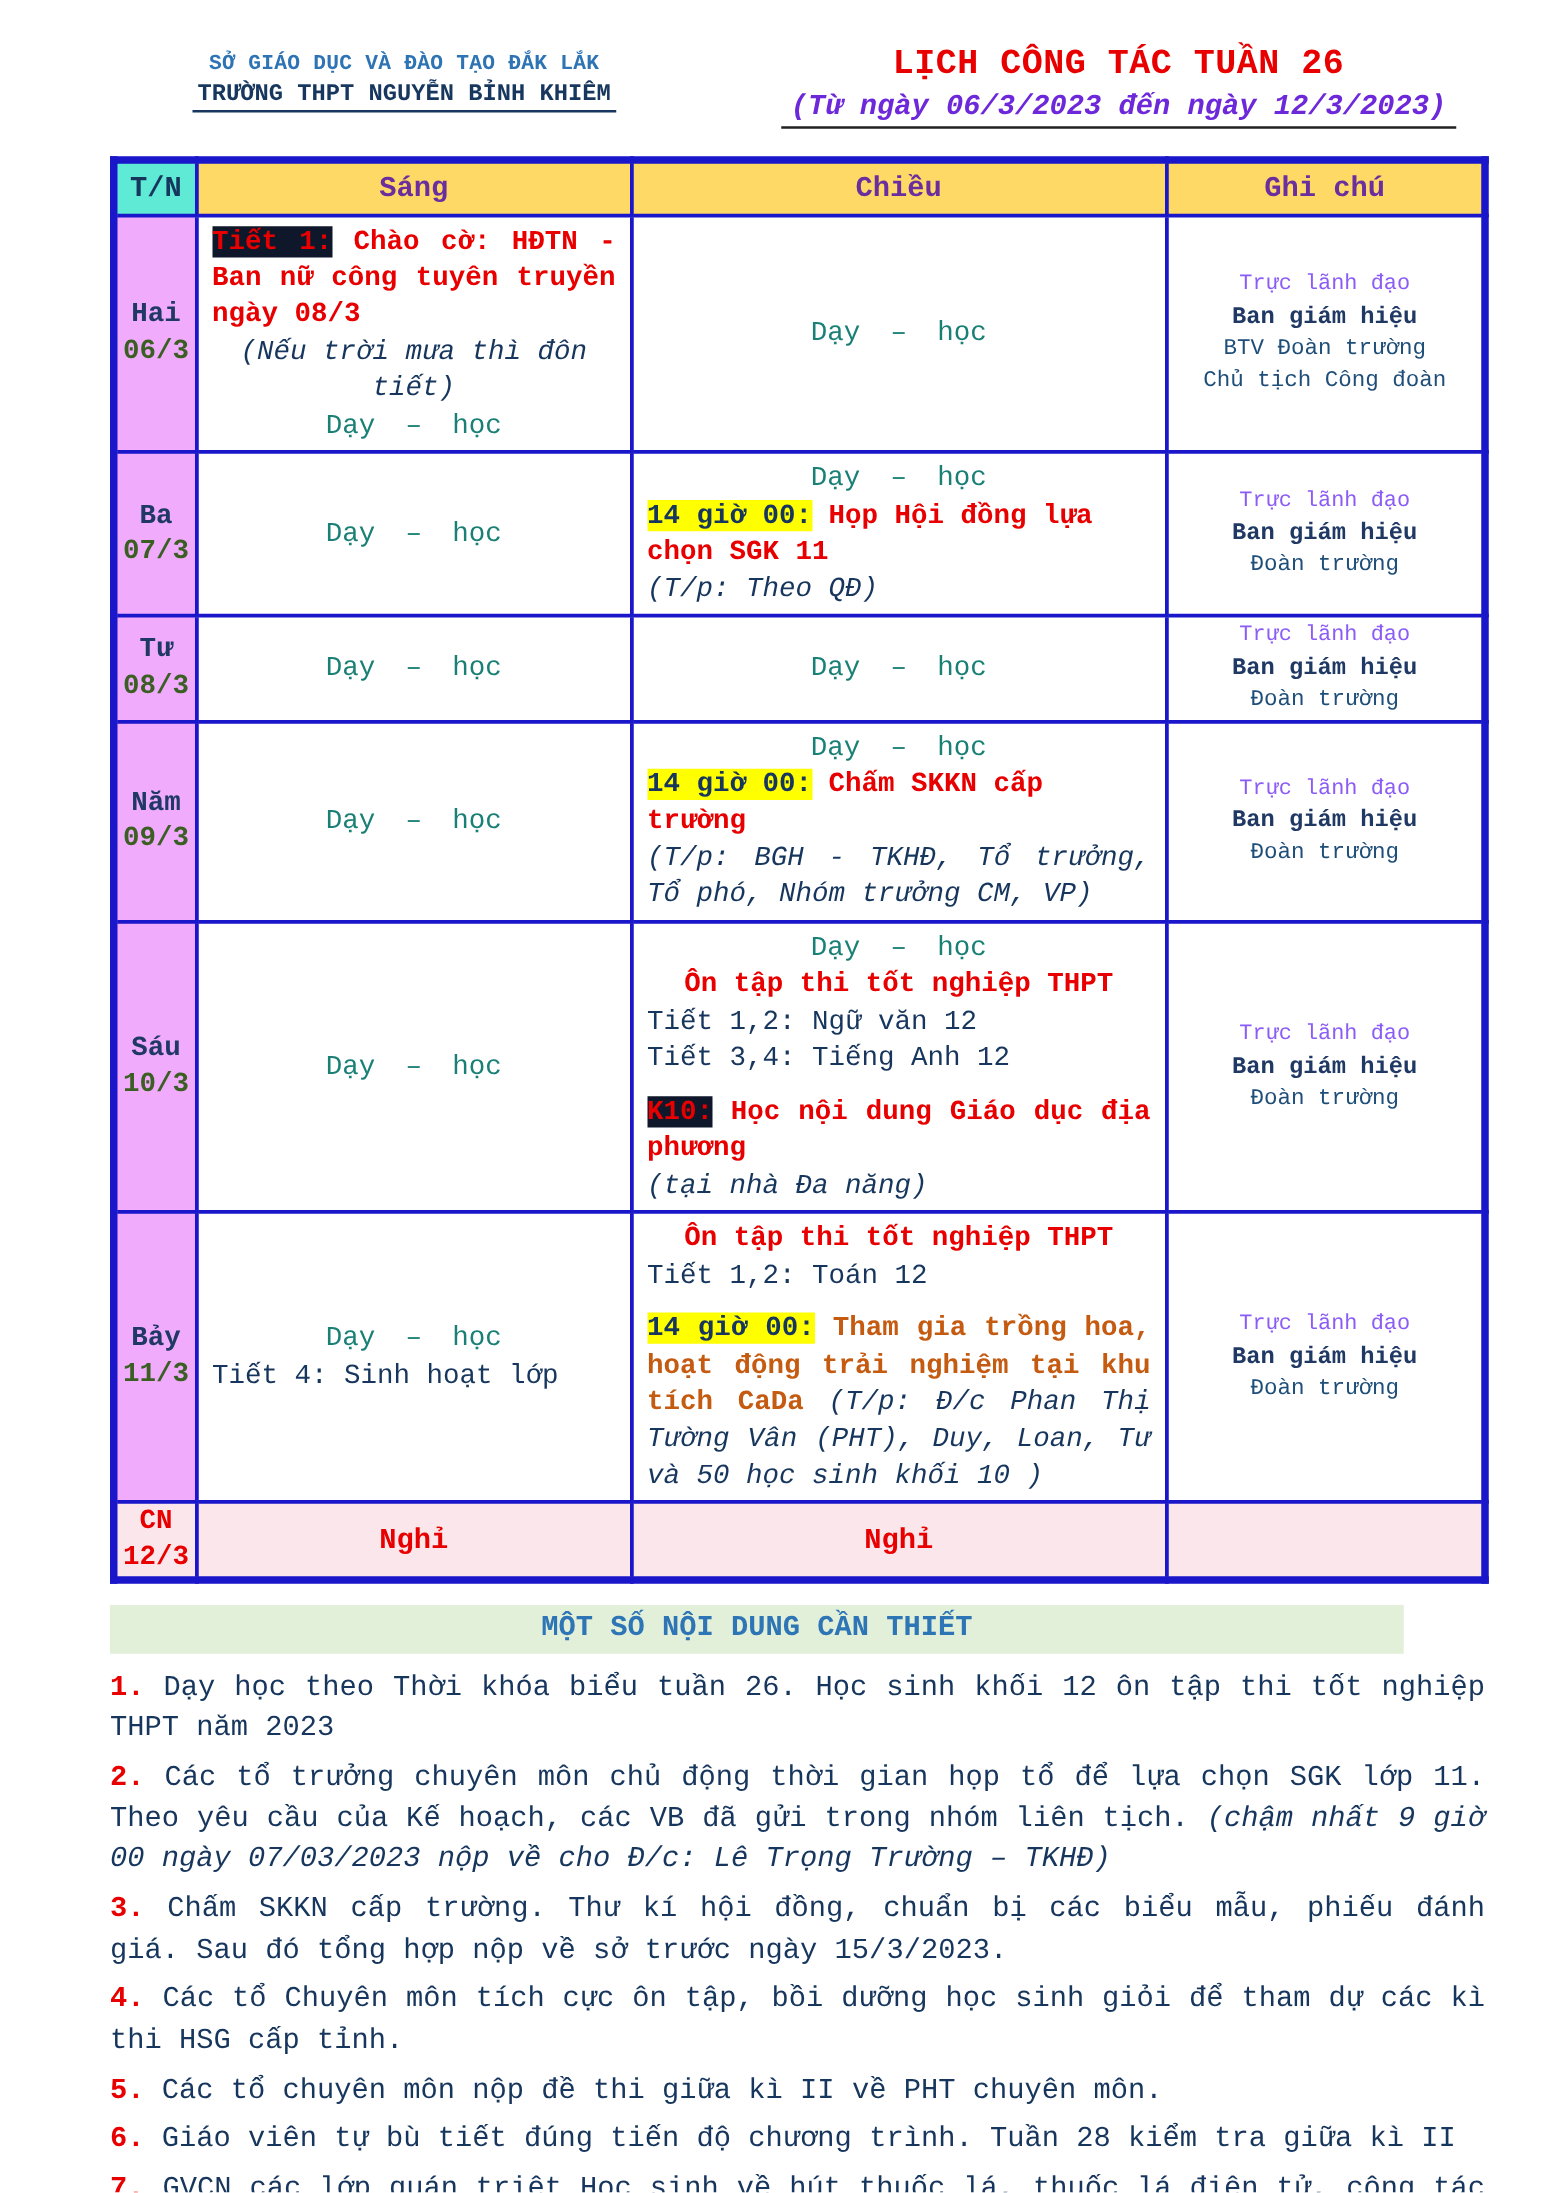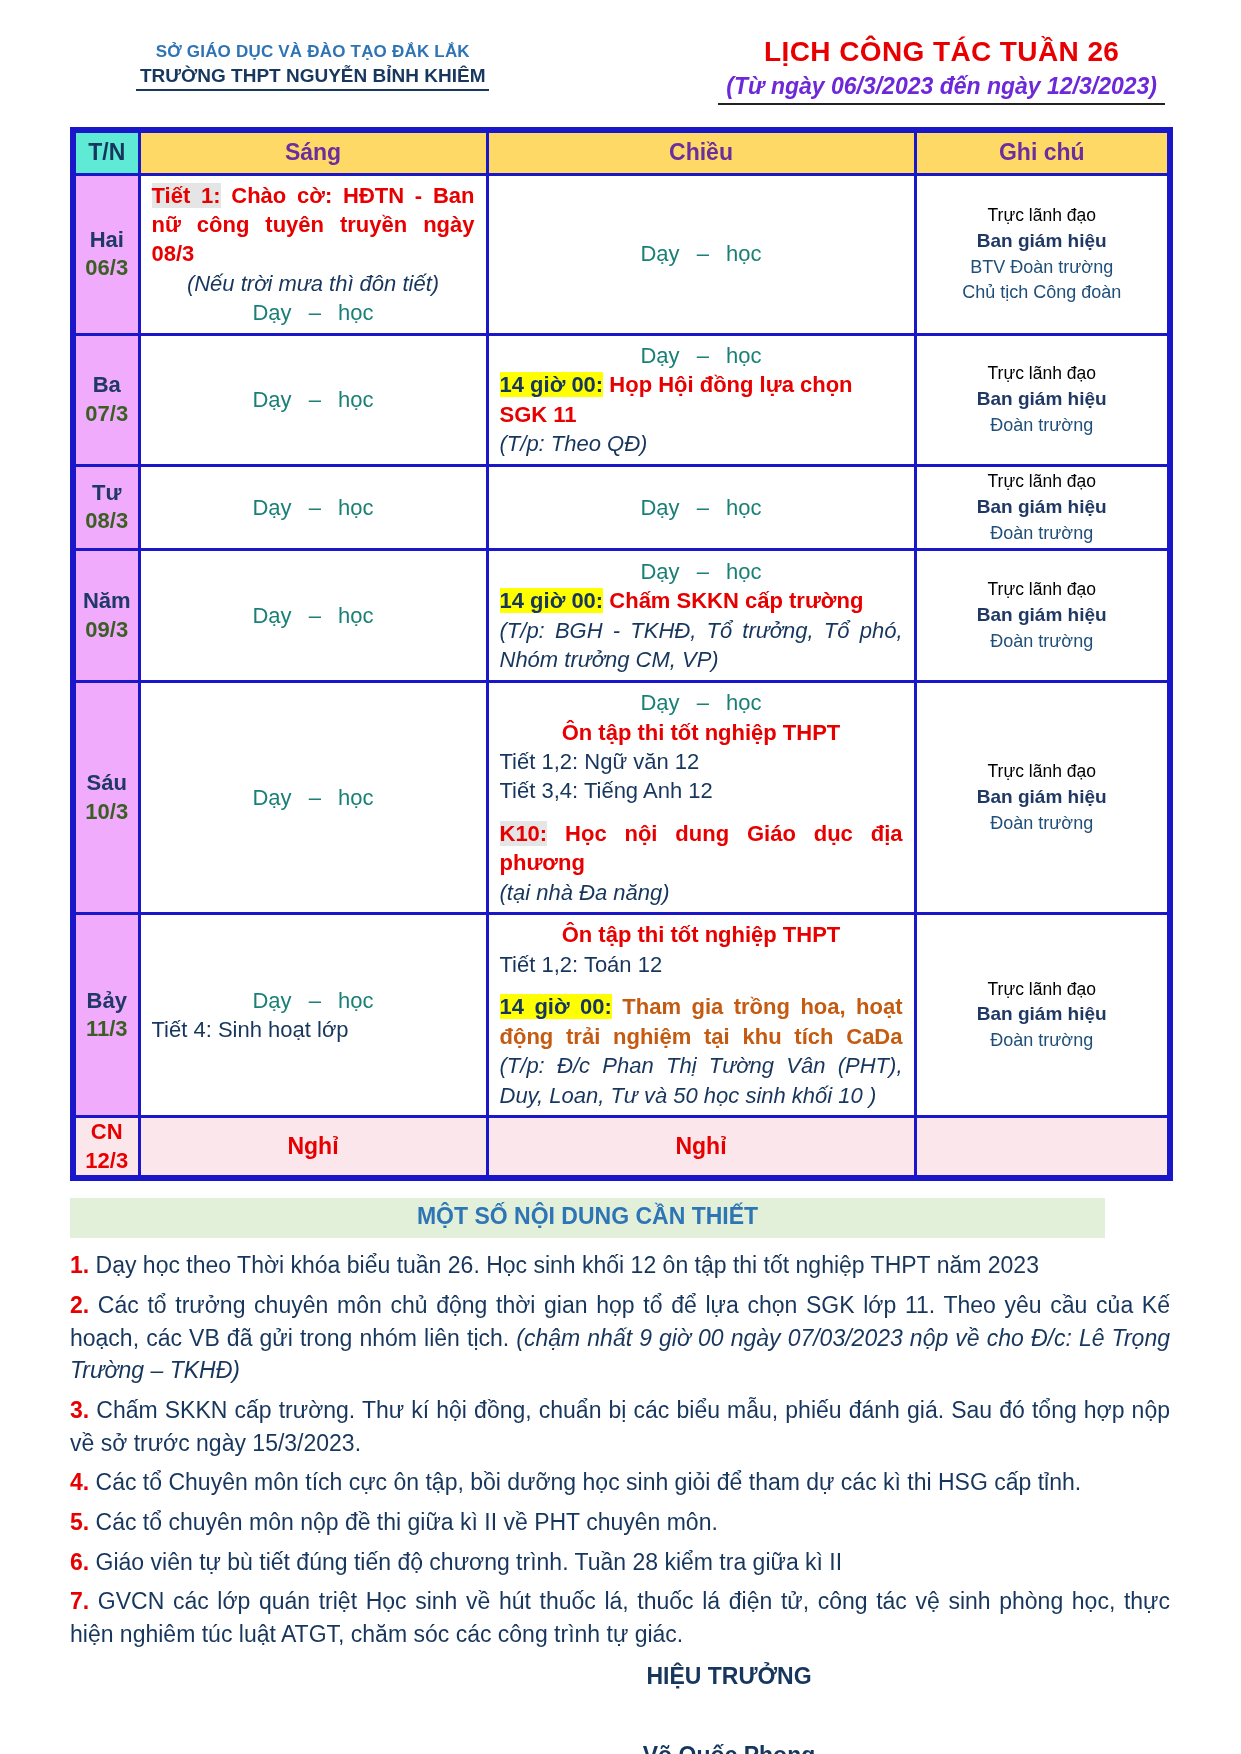--- a/index.html
+++ b/index.html
@@ -1,20 +1,20 @@
 <!DOCTYPE html>
 <html><head>
 <meta charset="utf-8">
 <style>
   * { margin:0; padding:0; box-sizing:border-box; }
   body { background:#ffffff; }
   .page {
     width:1241px; height:1754px; background:#ffffff; overflow:hidden;
-    font-family:Liberation Sans, sans-serif;
-    padding:36px 72px 0 70px; position:relative;
+    font-family:Liberation Mono, monospace;
+    padding:36px 72px 0 88px; position:relative;
   }
   
   .doc-header { display:flex; justify-content:space-between; align-items:flex-start; }
   .org { text-align:center; padding-left:66px; padding-top:6px; }
   .org1 { font-size:17px; font-weight:bold; color:#2E74B5; letter-spacing:.2px; }
   .org2 { display:inline-block; font-size:19px; font-weight:bold; color:#17375E;
           border-bottom:2.5px solid #17375E; padding:1px 4px 2px; margin-top:2px; }
   .title-block { text-align:center; padding-right:4px; }
   .doc-title { font-size:28px; font-weight:bold; color:#E80000; letter-spacing:.4px; }
   .doc-subtitle { display:inline-block; font-size:23px; font-weight:bold; font-style:italic;
@@ -25,34 +25,34 @@
   table.sched th, table.sched td { border:3px solid #1A16C9; }
   th { height:44px; background:#FFD966; color:#6A2E9E; font-size:23px; font-weight:bold; }
   th.tn-h { background:#5eead4; color:#17365D; }
   td.day { background:#f0abfc; text-align:center; vertical-align:middle;
           font-weight:bold; font-size:22px; line-height:1.3; }
   td.day .dname { color:#1F3864; }
   td.day .ddate { color:#3B5E23; }
   tr.weekend td.day .dname, tr.weekend td.day .ddate { color:#E80000; }
   td.main { padding:5px 11px; vertical-align:middle; font-size:22px; line-height:1.34; color:#17365D; }
   td.gcell { text-align:center; vertical-align:middle; padding:2px 4px; line-height:1.42; }
-  .g-blue  { color:#000000; font-size:17.5px; }
+  .g-blue  { color:#8b5cf6; font-size:17.5px; }
   .g-navy  { color:#1F3864; font-weight:bold; font-size:19px; }
   .g-steel { color:#1F4E79; font-size:18px; }
   tr.weekend td { background:#FBE7EB; }
   .nghi { color:#E80000; font-weight:bold; font-size:23px; text-align:center; }
   
   .c { text-align:center; } .j { text-align:justify; } .l { text-align:left; }
   .teal { color:#1A8076; }
   .dh { word-spacing:11px; }
   .red { color:#E80000; font-weight:bold; }
   .orange { color:#C55A11; font-weight:bold; }
   .nvy { color:#17365D; }
   .it { font-style:italic; }
-  .hl { background:#e5e5e5; }
+  .hl { background:#0f172a; }
   .hl-navy { background:#FFFF00; color:#17365D; font-weight:bold; }
   .gap-top { margin-top:13px; }
   
   tr.rh1 { height:112px; } tr.rh2 { height:102px; } tr.rh3 { height:80px; }
   tr.rh4 { height:132px; } tr.rh5 { height:196px; } tr.rh6 { height:198px; }
   tr.rh7 { height:60px; }
   
   .notes-banner { width:1035px; margin-top:17px; background:#E2EFD9; color:#2E75B6;
           font-weight:bold; font-size:23px; text-align:center; padding:5px 0 8px; }
   .notes-list { width:1100px; margin-top:11px; font-size:23px; color:#17365D; }

